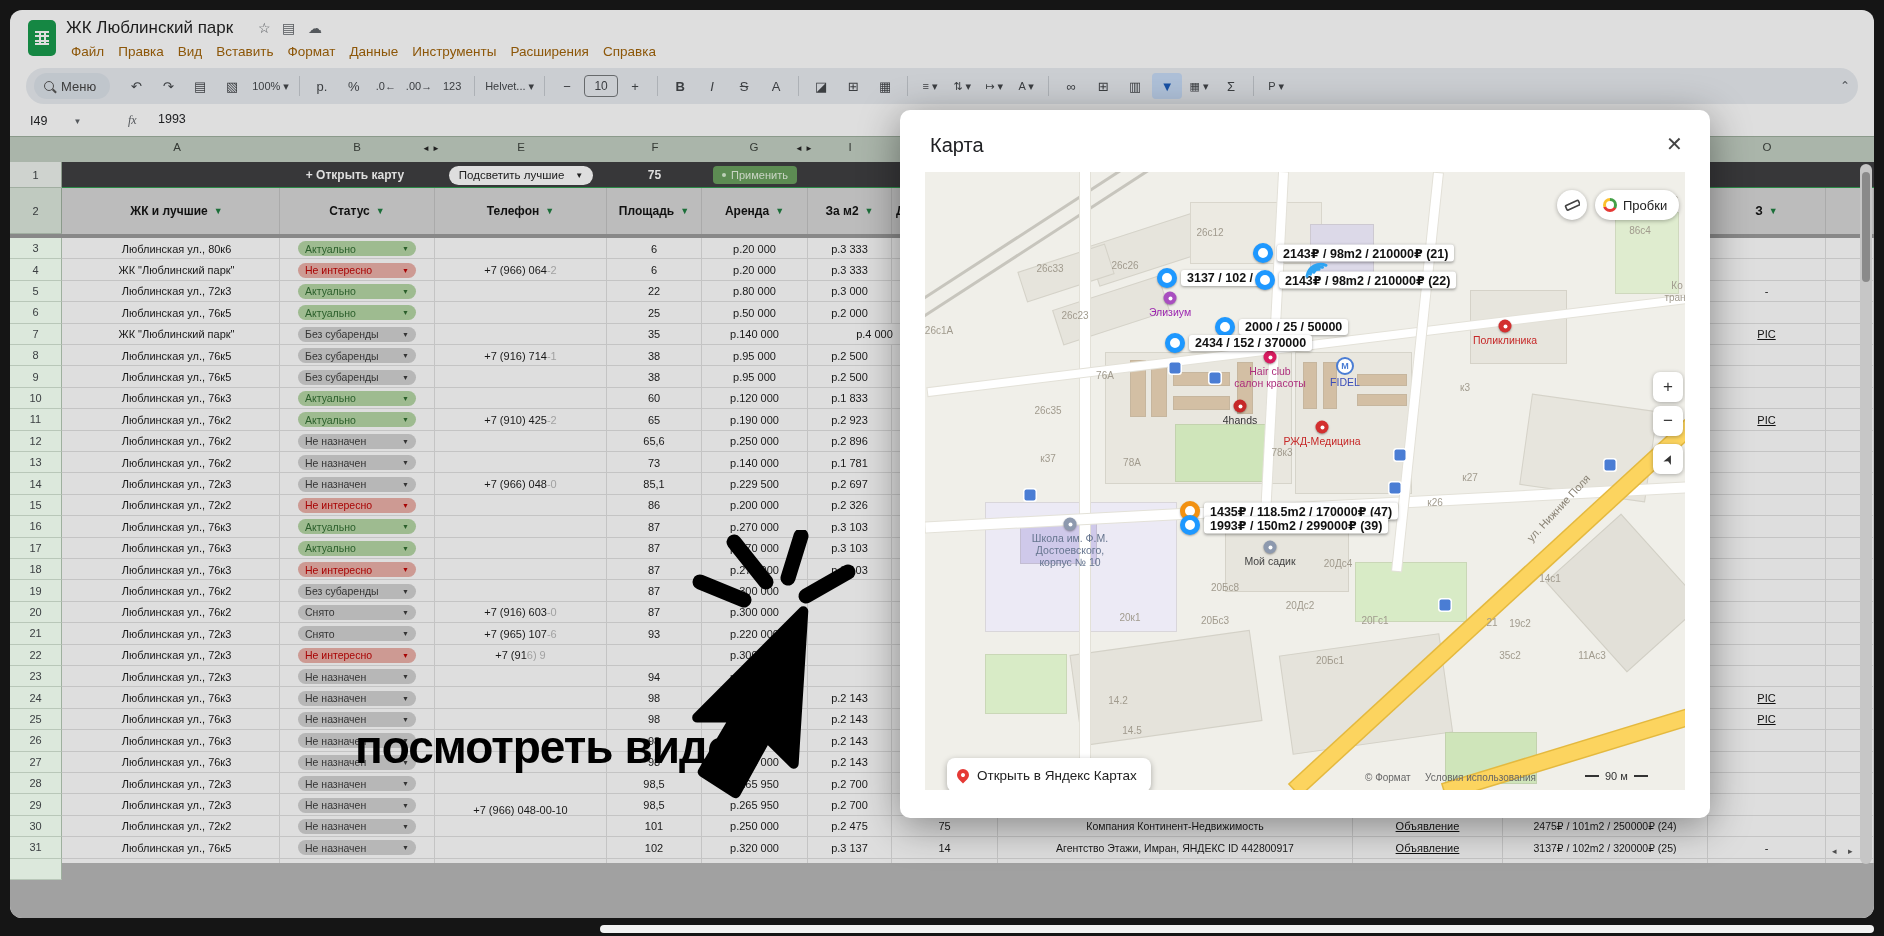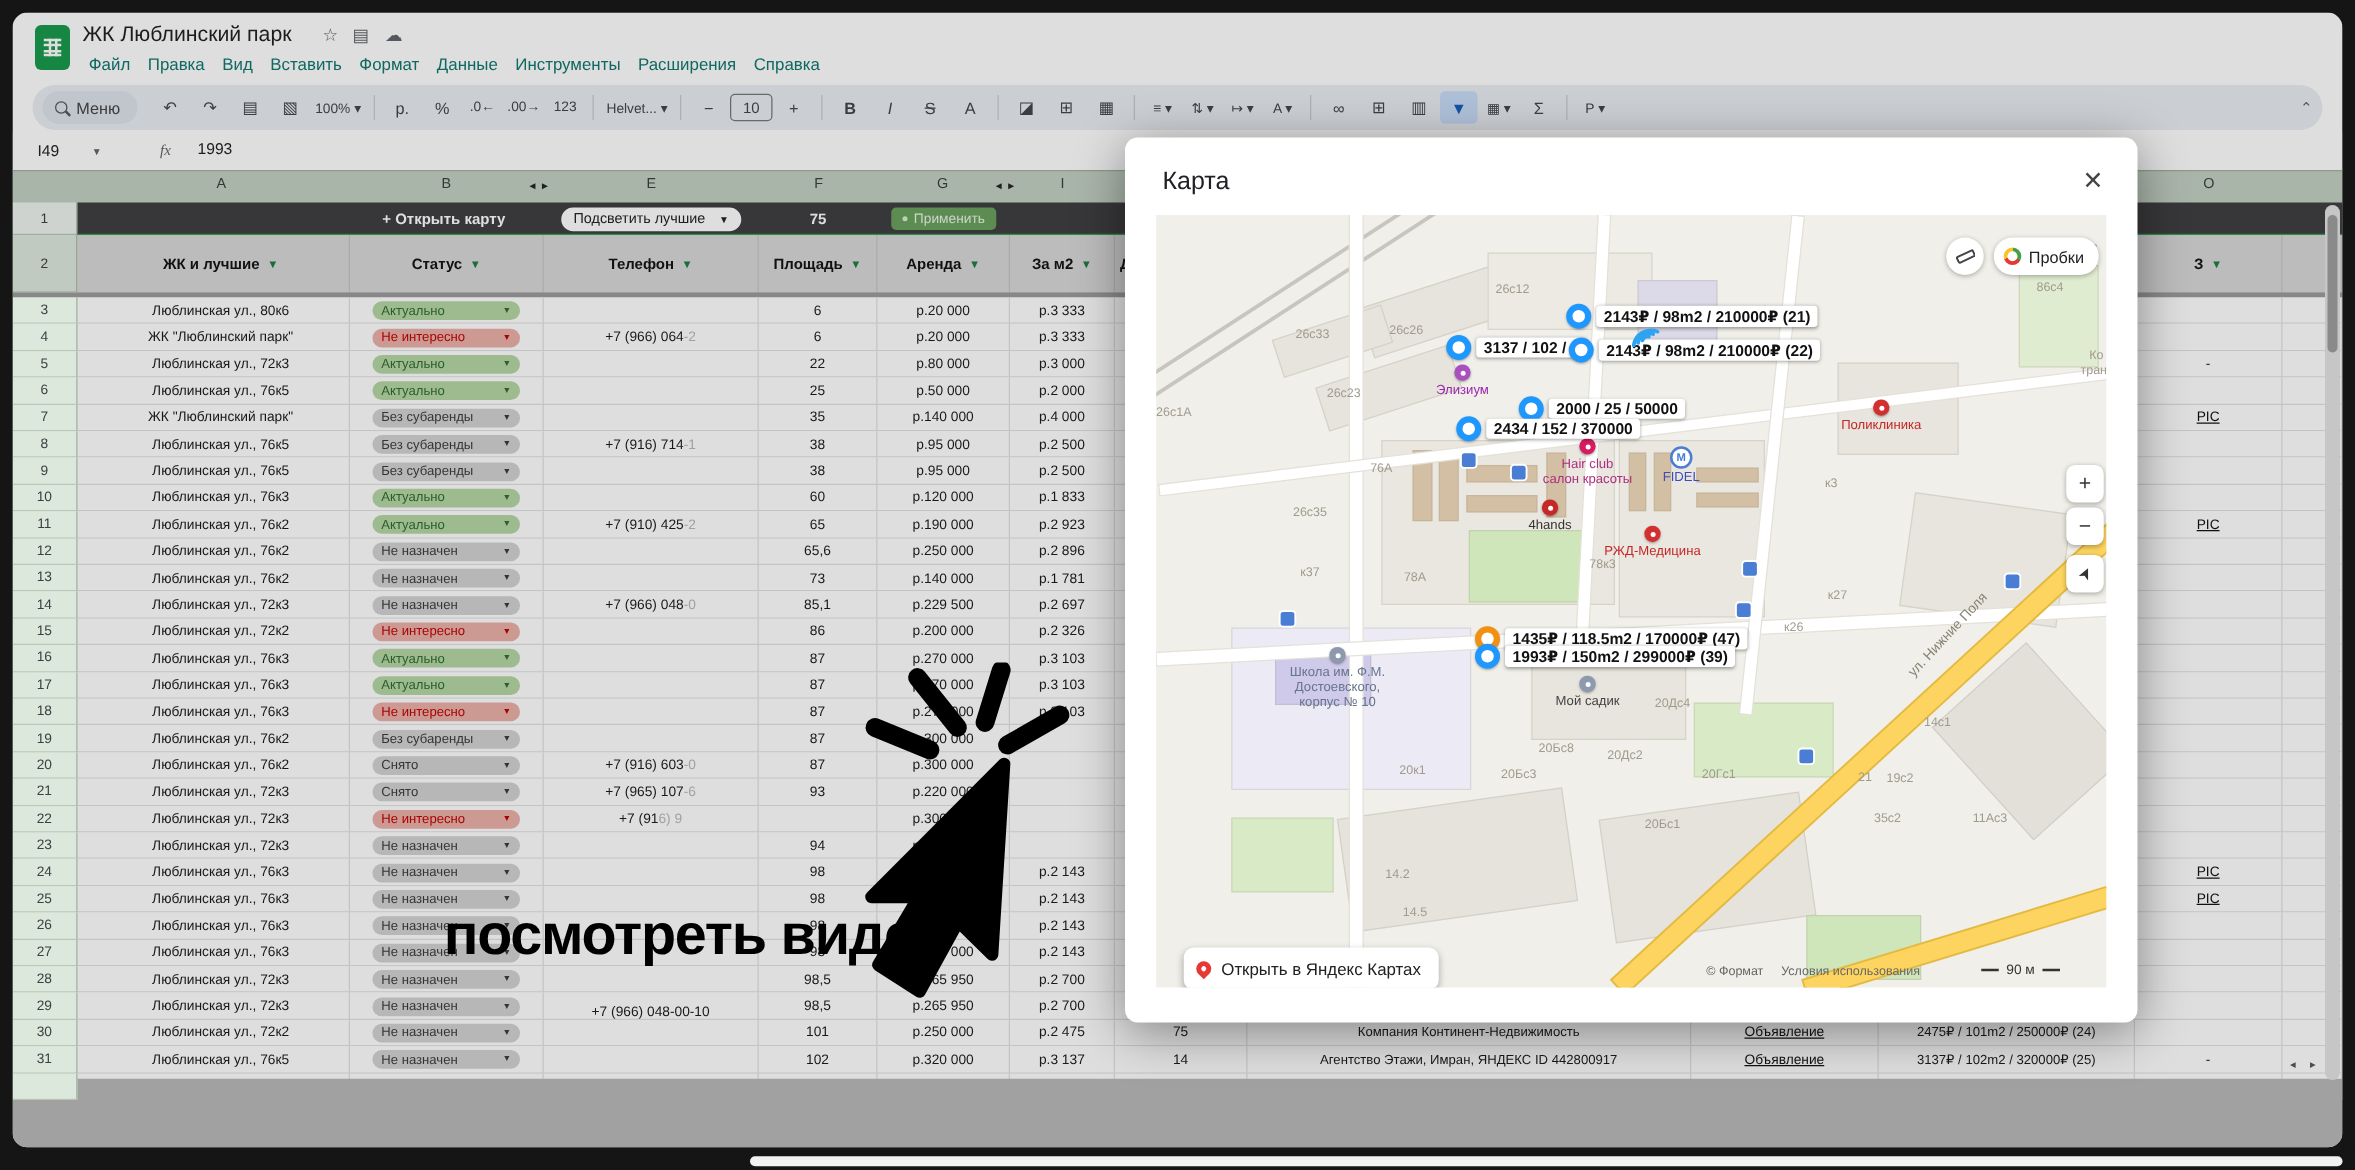--- a/index.html
+++ b/index.html
@@ -9,21 +9,21 @@
   .abs{position:absolute;}
   
   #logo{left:18px;top:10px;width:28px;height:36px;background:#169a4b;border-radius:5px;}
   #logo .grid{position:absolute;left:7px;top:11px;width:14px;height:14px;
     background:linear-gradient(#fff,#fff) 0 4px/14px 2px no-repeat,linear-gradient(#fff,#fff) 0 9px/14px 2px no-repeat,
     linear-gradient(#fff,#fff) 4px 0/2px 14px no-repeat,linear-gradient(#fff,#fff) 9px 0/2px 14px no-repeat,
     linear-gradient(#fff,#fff) 0 0/14px 2px no-repeat,linear-gradient(#fff,#fff) 0 12px/14px 2px no-repeat;}
   #doc-title{left:56px;top:8px;font-size:17px;color:#1f1f1f;}
   .title-ico{top:10px;font-size:14px;color:#5f6368;}
   #menubar{left:54px;top:32px;height:22px;}
-  .menu-item{display:inline-block;padding:2px 7px;font-size:13.5px;color:#0f766e;border-radius:4px;}
+  .menu-item{display:inline-block;padding:2px 7px;font-size:13.5px;color:#a16207;border-radius:4px;}
   
   #toolbar{left:16px;top:58px;width:1832px;height:36px;background:#e9edf2;border-radius:18px;display:flex;align-items:center;padding:0 8px;box-sizing:border-box;}
   #menu-pill{display:flex;align-items:center;background:#dde3ea;border-radius:14px;height:26px;padding:0 14px 0 10px;margin-right:10px;font-size:13px;color:#444;}
   .mag{width:8px;height:8px;border:1.6px solid #555;border-radius:50%;position:relative;margin-right:7px;}
   .mag:after{content:"";position:absolute;left:7px;top:8px;width:5px;height:1.6px;background:#555;transform:rotate(45deg);}
   .tb{display:inline-flex;align-items:center;justify-content:center;min-width:24px;height:26px;margin:0 1px;border-radius:4px;font-size:13px;color:#424549;white-space:nowrap;padding:0 3px;}
   .tb.small{font-size:11px;}
   .tb.sel{background:#c7dcf8;color:#185abc;}
   .tb.box{border:1px solid #747娱775;border:1px solid #75787b;border-radius:4px;min-width:26px;height:20px;font-size:12px;}
   .tbsep{width:1px;height:20px;background:#c6cbd1;margin:0 6px;}
@@ -354,21 +354,21 @@
           <div class="cell" style="left: 12px; width: 206px;">ЖК "Люблинский парк"</div>
           <div class="cell" style="left: 218px; width: 155px;">
             <div class="pill n">
               <span>Без субаренды</span>
               <span class="pa">▼</span>
             </div>
           </div>
           <div class="cell" style="left: 373px; width: 172px;"></div>
           <div class="cell" style="left: 545px; width: 95px;">35</div>
           <div class="cell" style="left: 640px; width: 106px;">р.140 000</div>
-          <div class="cell" style="left: 746px; width: 84px;">р.4 000</div>
+          <div class="cell" style="left: 771px; width: 84px;">р.4 000</div>
           <div class="cell" style="left: 830px; width: 106px;"></div>
           <div class="cell" style="left: 936px; width: 355px; font-size: 10.5px;"></div>
           <div class="cell" style="left: 1291px; width: 150px;"></div>
           <div class="cell" style="left: 1441px; width: 205px; font-size: 10.5px;"></div>
           <div class="cell" style="left: 1646px; width: 118px;">
             <span class="linky">PIC</span>
           </div>
           <div class="cell" style="left: 1764px; width: 48px;"></div>
         </div>
         <div class="grow" style="top: 107px;">
@@ -940,21 +940,21 @@
             <div class="maplbl" style="left: 745px; top: 26px;">86с</div>
             <div class="maplbl" style="left: 14px; top: 158px;">26с1А</div>
             <div class="maplbl" style="left: 123px; top: 238px;">26с35</div>
             <div class="maplbl" style="left: 180px; top: 203px;">76А</div>
             <div class="maplbl" style="left: 123px; top: 286px;">к37</div>
             <div class="maplbl" style="left: 207px; top: 290px;">78А</div>
             <div class="maplbl" style="left: 357px; top: 280px;">78к3</div>
             <div class="maplbl" style="left: 540px; top: 215px;">к3</div>
             <div class="maplbl" style="left: 545px; top: 305px;">к27</div>
             <div class="maplbl" style="left: 510px; top: 330px;">к26</div>
-            <div class="maplbl" style="left: 300px; top: 427px; margin-left: 20px;">20Бс8</div>
+            <div class="maplbl" style="left: 300px; top: 415px;">20Бс8</div>
             <div class="maplbl" style="left: 413px; top: 391px;">20Дс4</div>
             <div class="maplbl" style="left: 205px; top: 445px;">20к1</div>
             <div class="maplbl" style="left: 290px; top: 448px;">20Бс3</div>
             <div class="maplbl" style="left: 375px; top: 433px;">20Дс2</div>
             <div class="maplbl" style="left: 450px; top: 448px;">20Гс1</div>
             <div class="maplbl" style="left: 405px; top: 488px;">20Бс1</div>
             <div class="maplbl" style="left: 625px; top: 406px;">14с1</div>
             <div class="maplbl" style="left: 595px; top: 451px;">19с2</div>
             <div class="maplbl" style="left: 567px; top: 450px;">21</div>
             <div class="maplbl" style="left: 585px; top: 483px;">35с2</div>

